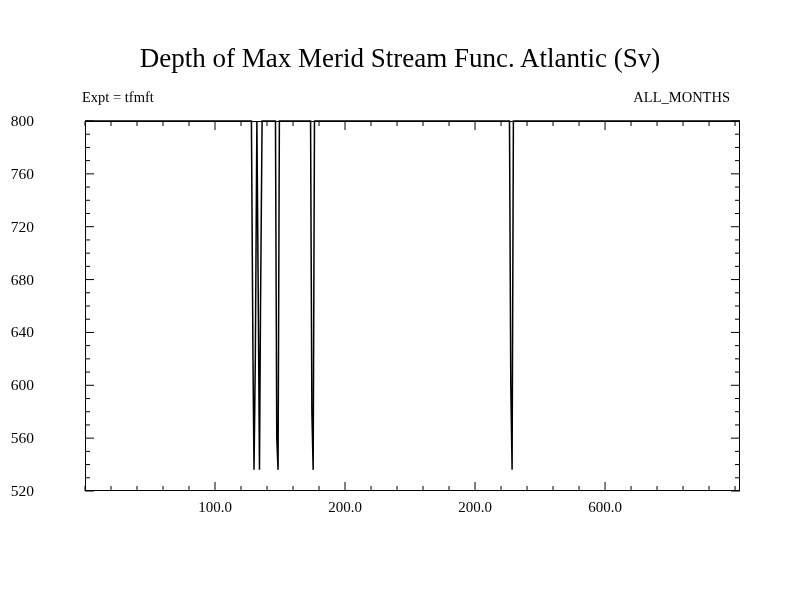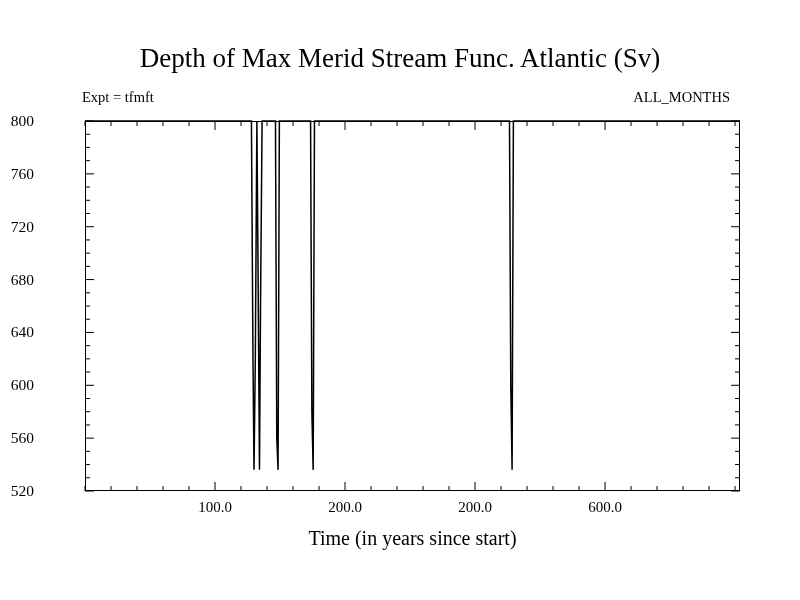--- a/index.html
+++ b/index.html
@@ -250,15 +250,14 @@
       <div class="ytick-label" style="top: 165.857px;">760</div>
       <div class="ytick-label" style="top: 113px;">800</div>
     </div>
   <div id="xtick-labels">
       <div class="xtick-label" style="left: 215.012px;">100.0</div>
       <div class="xtick-label" style="left: 345.024px;">200.0</div>
       <div class="xtick-label" style="left: 475.036px;">200.0</div>
       <div class="xtick-label" style="left: 605.048px;">600.0</div>
     </div>
 
-  <div id="xaxis-title">Time (in years since start)</div>
 
 </div>
 
 </body></html>

